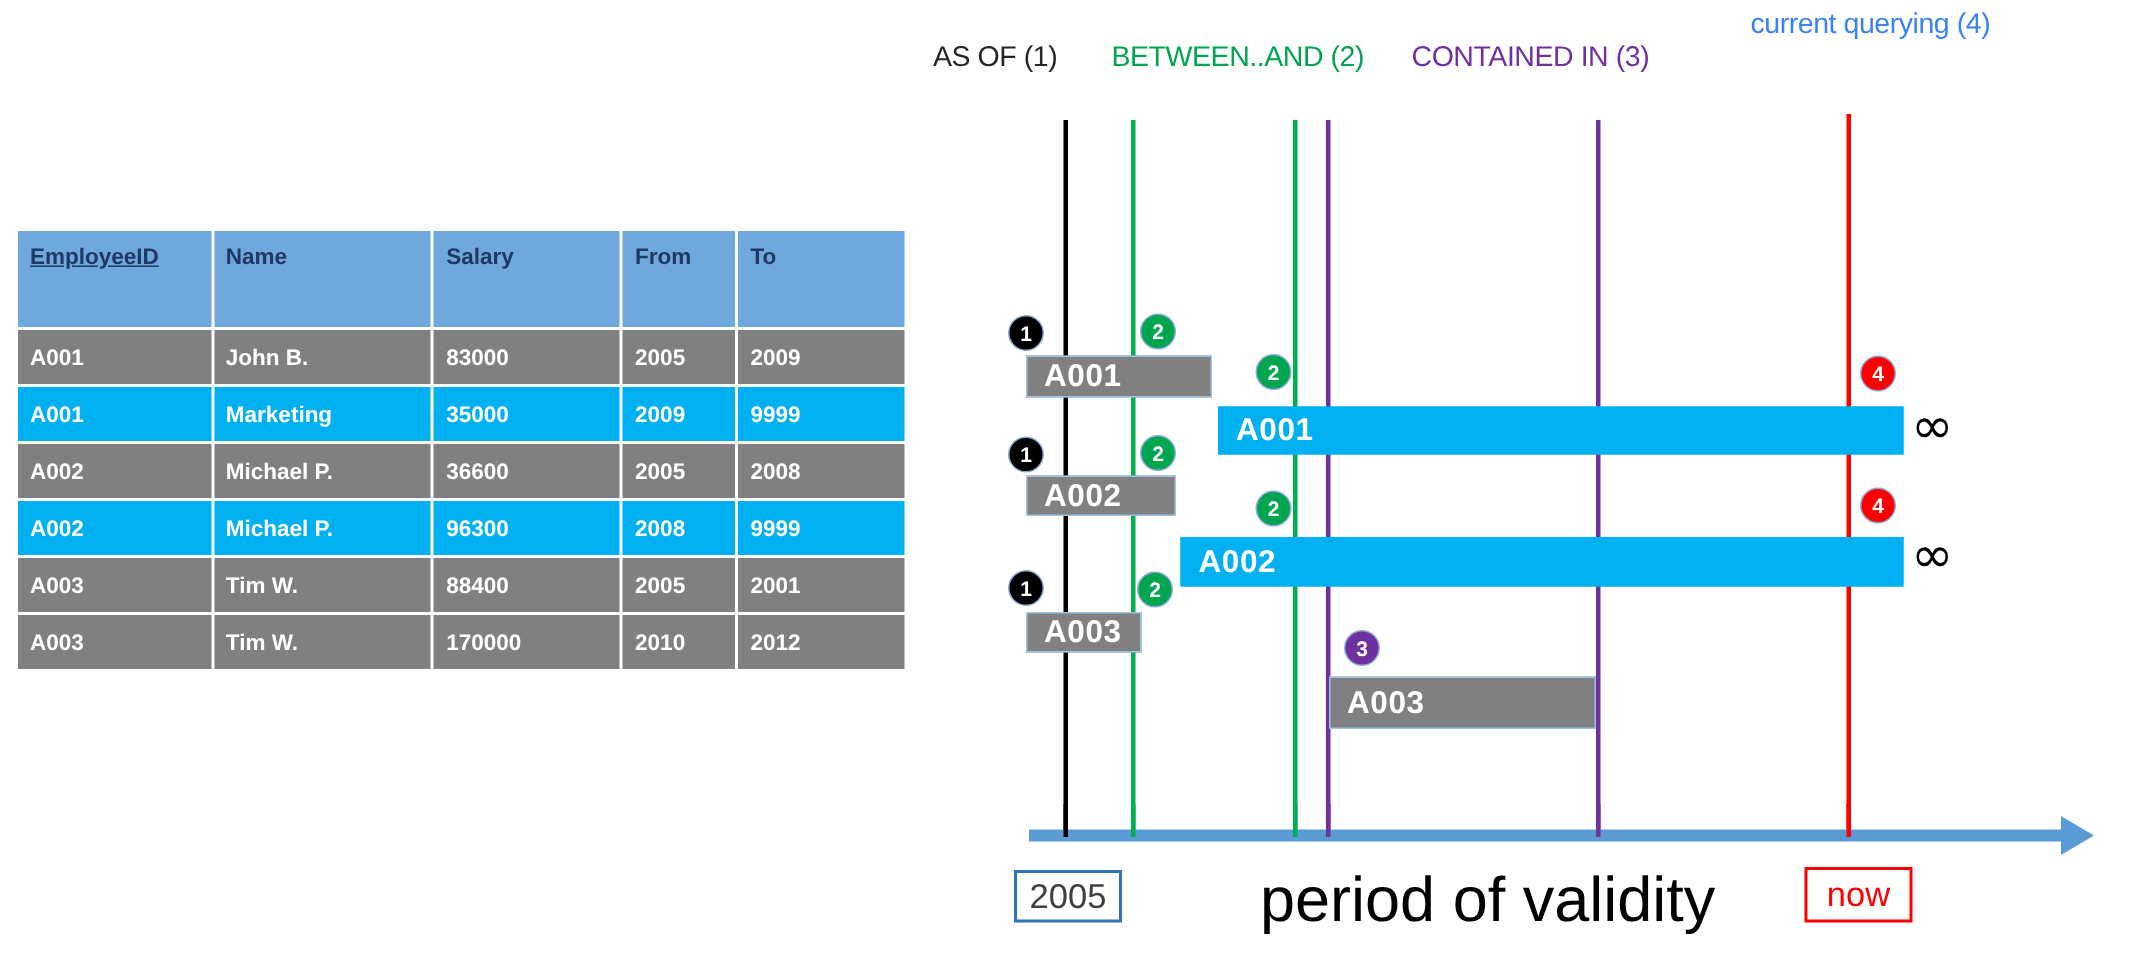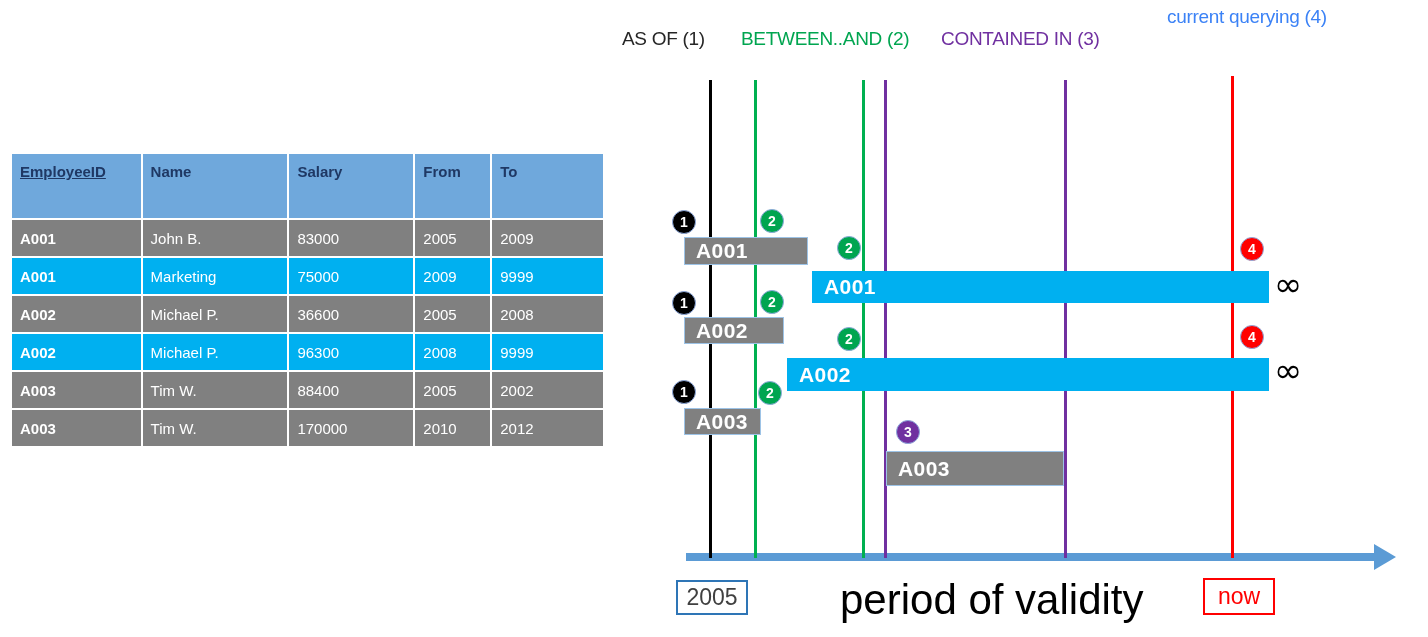--- a/index.html
+++ b/index.html
@@ -30,21 +30,21 @@
   #emp-table th{
     background:#6FA8DC;
     color:#1F3864;
     height:48px;
     vertical-align:top;
     padding-top:9px;
   }
   #emp-table th .hdr-u{text-decoration:underline;}
   #emp-table tbody tr.gray td{background:#808080;}
   #emp-table tbody tr.cyan td{background:#00B0F0;}
-  #emp-table tbody td{height:22px;font-weight:normal;}
+  #emp-table tbody td{height:22px;font-weight:bold;}
   #emp-table tbody td.idcell{font-weight:bold;}
   col.c-id{width:130px}
   col.c-name{width:148px}
   col.c-sal{width:127px}
   col.c-from{width:76px}
   col.c-to{width:114px}
 
   
   #diagram{position:absolute;left:0;top:0;width:1428px;height:637px;}
 
@@ -147,21 +147,21 @@
     <tr class="gray">
       <td class="idcell">A001</td>
       <td>John  B.</td>
       <td>83000</td>
       <td>2005</td>
       <td>2009</td>
     </tr>
     <tr class="cyan">
       <td class="idcell">A001</td>
       <td>Marketing</td>
-      <td>75000</td>
+      <td>35000</td>
       <td>2009</td>
       <td>9999</td>
     </tr>
     <tr class="gray">
       <td class="idcell">A002</td>
       <td>Michael P.</td>
       <td>36600</td>
       <td>2005</td>
       <td>2008</td>
     </tr>
@@ -170,21 +170,21 @@
       <td>Michael P.</td>
       <td>96300</td>
       <td>2008</td>
       <td>9999</td>
     </tr>
     <tr class="gray">
       <td class="idcell">A003</td>
       <td>Tim W.</td>
       <td>88400</td>
       <td>2005</td>
-      <td>2002</td>
+      <td>2001</td>
     </tr>
     <tr class="gray">
       <td class="idcell">A003</td>
       <td>Tim W.</td>
       <td>170000</td>
       <td>2010</td>
       <td>2012</td>
     </tr>
   </tbody>
 </table>

